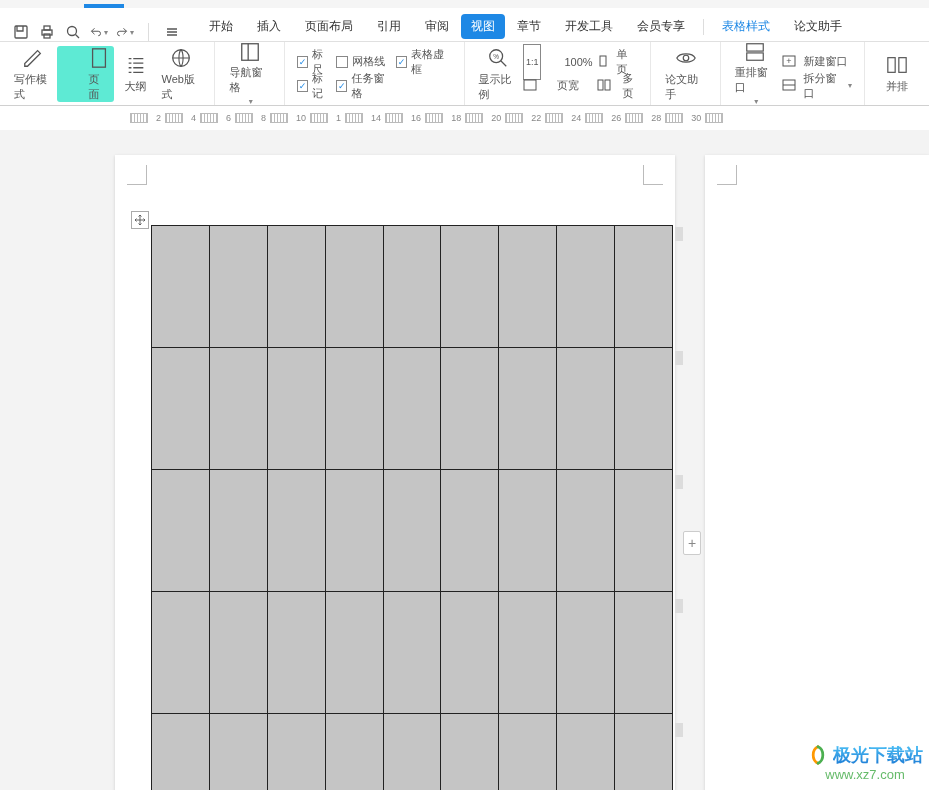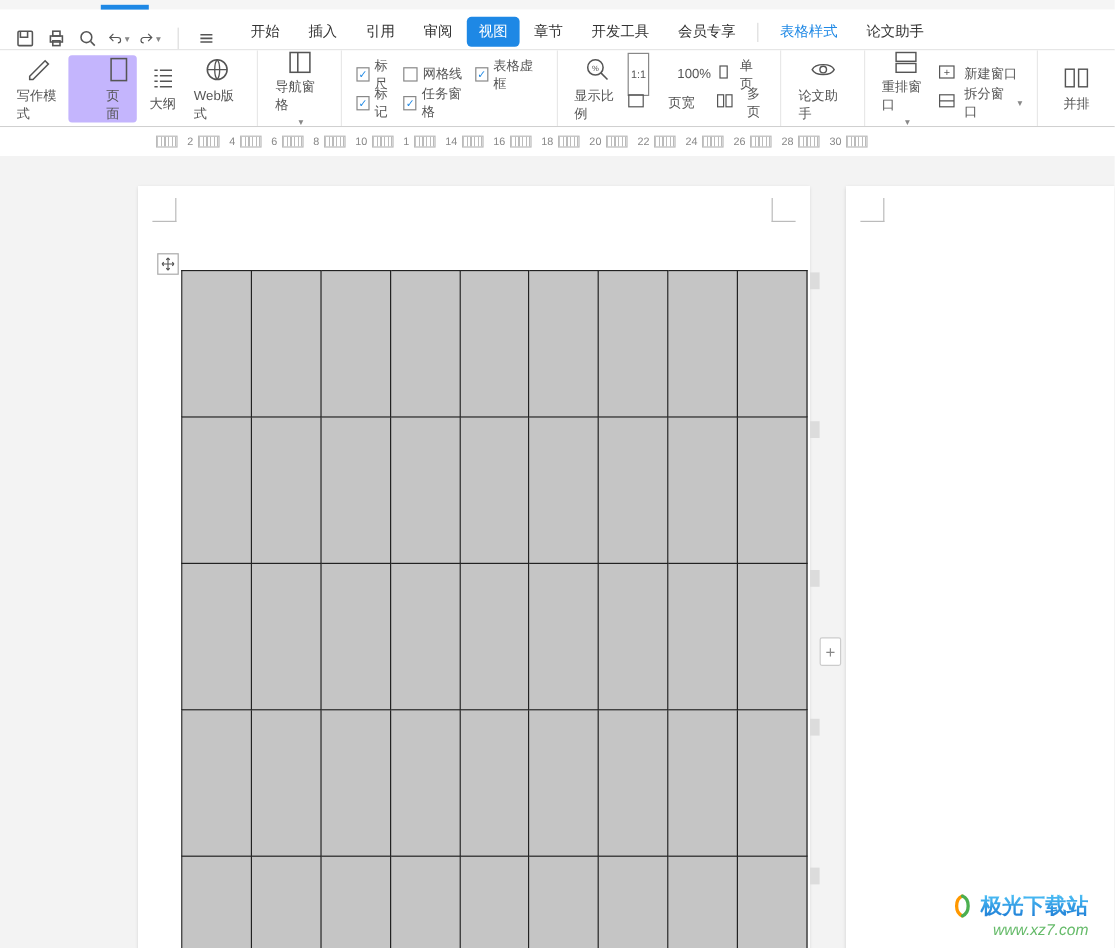--- a/index.html
+++ b/index.html
@@ -14,21 +14,21 @@
 .qa-sep { width: 1px; height: 18px; background: #ddd; margin: 0 6px; }
 .menu-tabs { display: flex; align-items: center; gap: 0; margin-left: 8px; }
 .menu-tab { padding: 6px 12px; cursor: pointer; color: #333; border-radius: 4px; }
 .menu-tab.active { background: #1e88e5; color: #fff; padding: 4px 10px; }
 .menu-tab.blue { color: #1e88e5; }
 .menu-sep { width: 1px; height: 16px; background: #ddd; margin: 0 6px; }
 
 .ribbon { height: 64px; background: #fff; border-bottom: 1px solid #d0d0d0; display: flex; align-items: center; font-size: 11px; color: #555; }
 .ribbon-group { display: flex; align-items: center; padding: 0 10px; height: 100%; border-right: 1px solid #e8e8e8; }
 .ribbon-btn-big { display: flex; flex-direction: column; align-items: center; justify-content: center; gap: 2px; min-width: 44px; height: 56px; padding: 0 4px; cursor: pointer; }
-.ribbon-btn-big.active { background: #c4b5fd; border-radius: 3px; padding-left: 32px; }
+.ribbon-btn-big.active { background: #5eead4; border-radius: 3px; padding-left: 32px; }
 .ribbon-icon-big { width: 24px; height: 24px; display: flex; align-items: center; justify-content: center; }
 .ribbon-check-row { display: flex; align-items: center; gap: 4px; height: 20px; margin: 2px 0; }
 .ribbon-check-col { display: flex; flex-direction: column; justify-content: center; padding: 0 2px; }
 .checkbox { width: 12px; height: 12px; border: 1px solid #888; display: inline-flex; align-items: center; justify-content: center; font-size: 9px; color: #1e88e5; }
 .checkbox.checked::before { content: "✓"; }
 
 .ruler { height: 24px; background: #fff; display: flex; align-items: center; padding-left: 130px; font-size: 9px; color: #888; position: relative; }
 .ruler-seg { display: flex; align-items: center; margin-right: 4px; }
 .ruler-tick { width: 18px; height: 10px; background: repeating-linear-gradient(to right, #bbb 0, #bbb 1px, transparent 1px, transparent 3px); border: 1px solid #bbb; }
 .ruler-num { margin: 0 4px; }
@@ -41,25 +41,25 @@
 .page-corner.tl { top: 10px; left: 12px; border-left: 1px solid #bbb; border-top: 1px solid #bbb; transform: rotate(180deg); }
 .page-corner.tr { top: 10px; right: 12px; border-right: 1px solid #bbb; border-top: 1px solid #bbb; transform: rotate(180deg); }
 
 .table-move { position: absolute; left: 16px; top: 56px; width: 18px; height: 18px; border: 1px solid #aaa; display: flex; align-items: center; justify-content: center; background: #fff; }
 .doc-table { position: absolute; left: 36px; top: 70px; width: 522px; border-collapse: collapse; }
 .doc-table td { border: 1px solid #222; height: 122px; background: #c5c5c5; }
 
 .row-marker { position: absolute; right: -8px; width: 8px; height: 14px; background: #dcdcdc; }
 .add-row-btn { position: absolute; right: -26px; top: 376px; width: 18px; height: 24px; border: 1px solid #ccc; background: #fff; display: flex; align-items: center; justify-content: center; color: #888; font-size: 14px; border-radius: 2px; }
 
-.watermark { position: absolute; right: 22px; bottom: 6px; text-align: right; font-size: 12px; line-height: 1.3; }
+.watermark { position: absolute; right: 6px; bottom: 6px; text-align: center; font-size: 12px; line-height: 1.3; }
 .wm-top { display: flex; align-items: center; gap: 4px; justify-content: flex-end; }
 .wm-logo { width: 22px; height: 22px; }
 .wm-text { font-size: 18px; font-weight: bold; background: linear-gradient(to bottom, #4fc3f7, #1976d2); -webkit-background-clip: text; color: transparent; }
-.wm-url { color: #66bb6a; font-size: 13px; font-style: italic; }
+.wm-url { color: #66bb6a; font-size: 13px; }
 
 .dropdown-arrow::after { content: "▾"; font-size: 8px; margin-left: 2px; color: #888; }
 </style>
 </head>
 <body>
 
 <div class="tab-strip">
   <div class="active-indicator"></div>
 </div>
 
@@ -97,20 +97,21 @@
     <span class="qa-sep"></span>
     <span class="qa-icon">
         <svg width="14" height="14">
           <path d="M2 4h10M2 7h10M2 10h10" stroke="#555" stroke-width="1.3"></path>
         </svg>
       </span>
   </div>
   <div class="menu-tabs">
     <div class="menu-tab">开始</div>
     <div class="menu-tab">插入</div>
+    <div class="menu-tab">页面布局</div>
     <div class="menu-tab">引用</div>
     <div class="menu-tab">审阅</div>
     <div class="menu-tab active">视图</div>
     <div class="menu-tab">章节</div>
     <div class="menu-tab">开发工具</div>
     <div class="menu-tab">会员专享</div>
     <span class="menu-sep"></span>
     <div class="menu-tab blue">表格样式</div>
     <div class="menu-tab">论文助手</div>
   </div>

